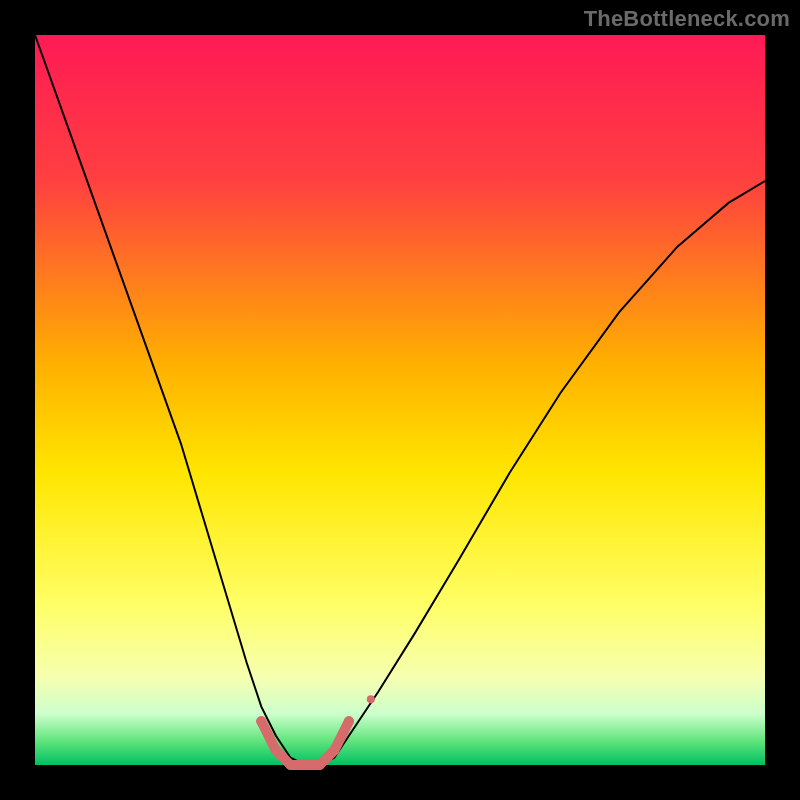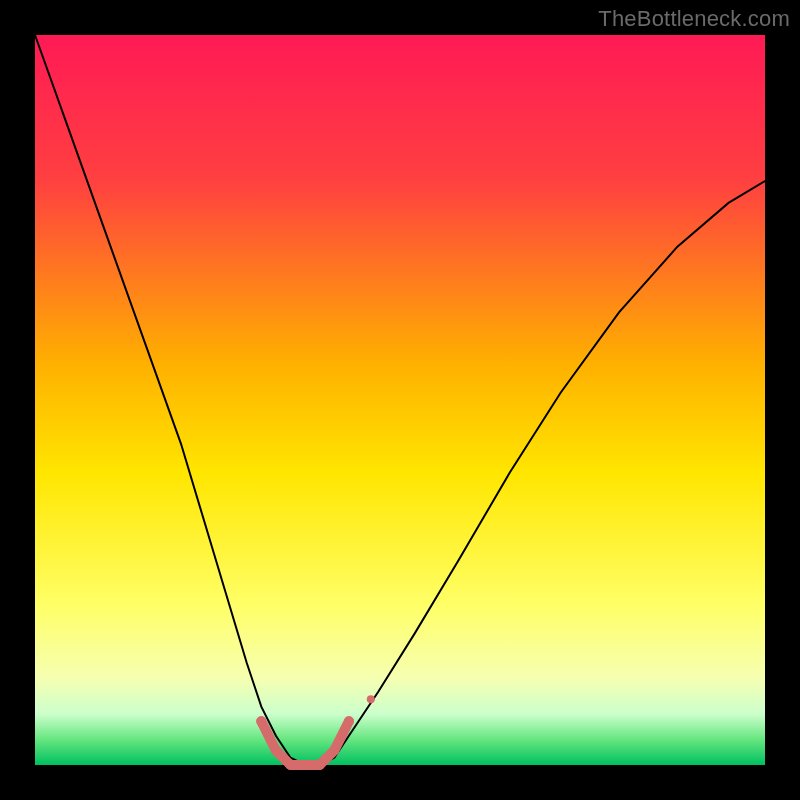--- a/index.html
+++ b/index.html
@@ -15,21 +15,21 @@
     position: absolute;
     left: 0; top: 0;
     width: 800px;
     height: 800px;
   }
   .watermark {
     position: absolute;
     top: 6px;
     right: 10px;
     font-size: 22px;
-    font-weight: 400;
+    font-weight: 700;
     color: #6a6a6a;
     letter-spacing: 0.2px;
   }
 </style>
 </head>
 <body>
 
 <svg class="canvas" viewBox="0 0 800 800" xmlns="http://www.w3.org/2000/svg">
   <defs>
     <linearGradient id="bg-grad" x1="0" y1="0" x2="0" y2="1">

